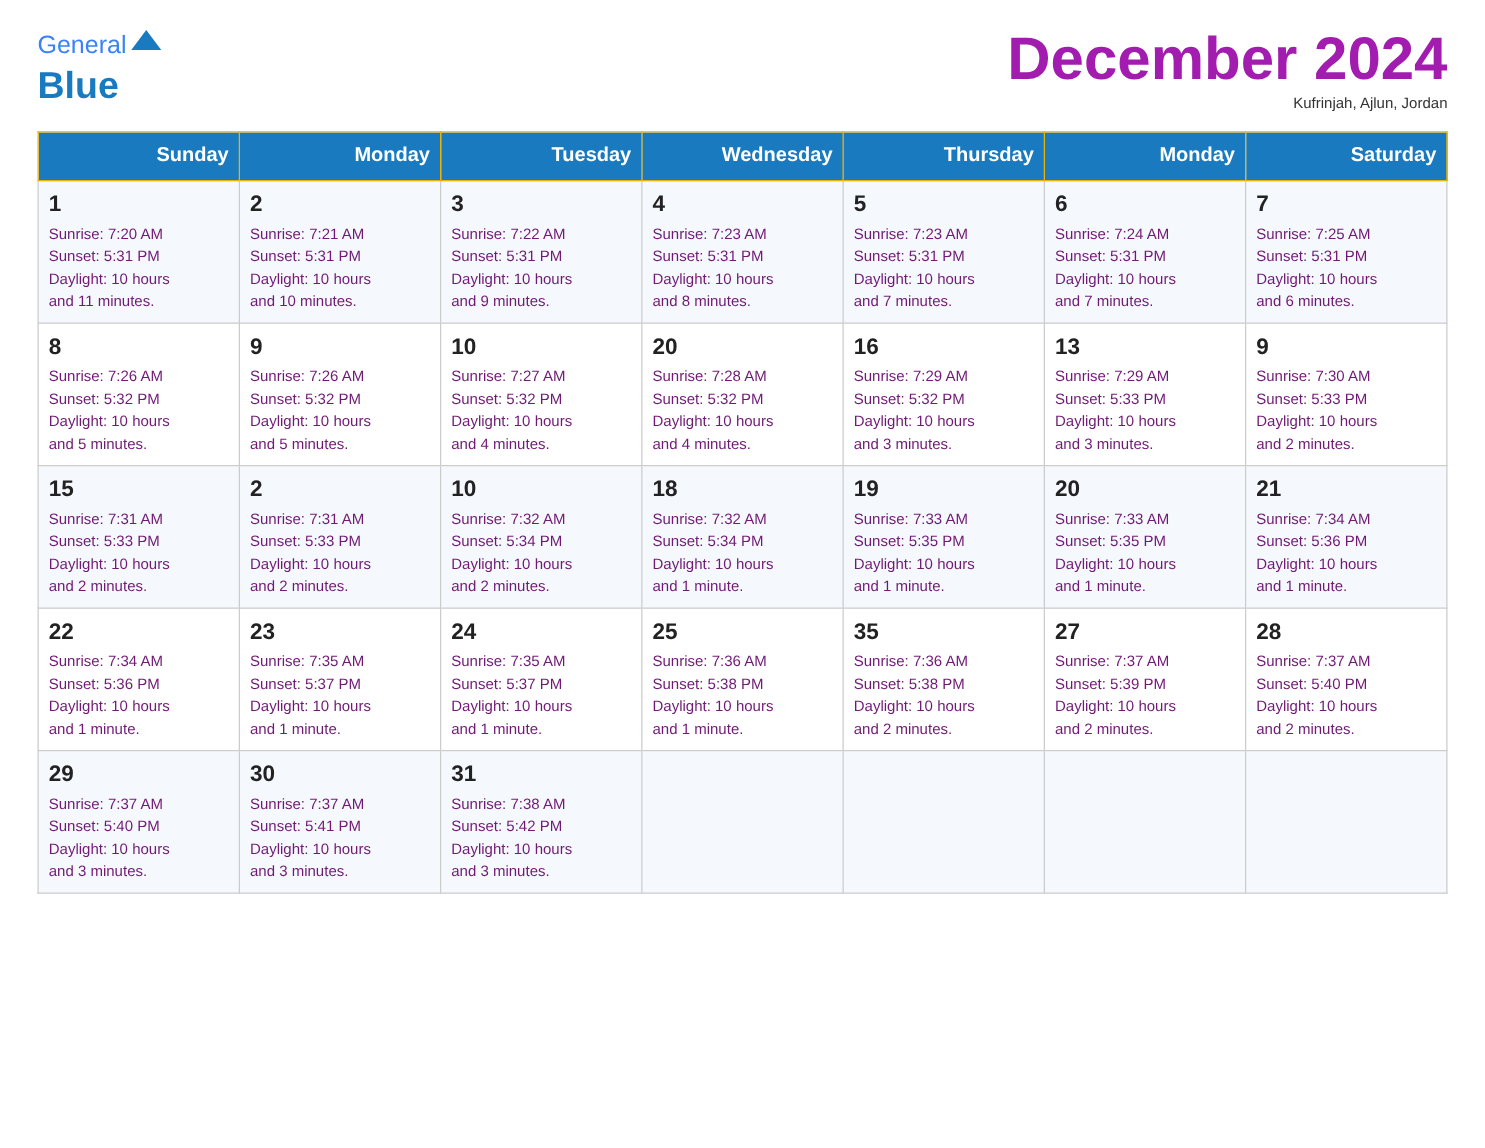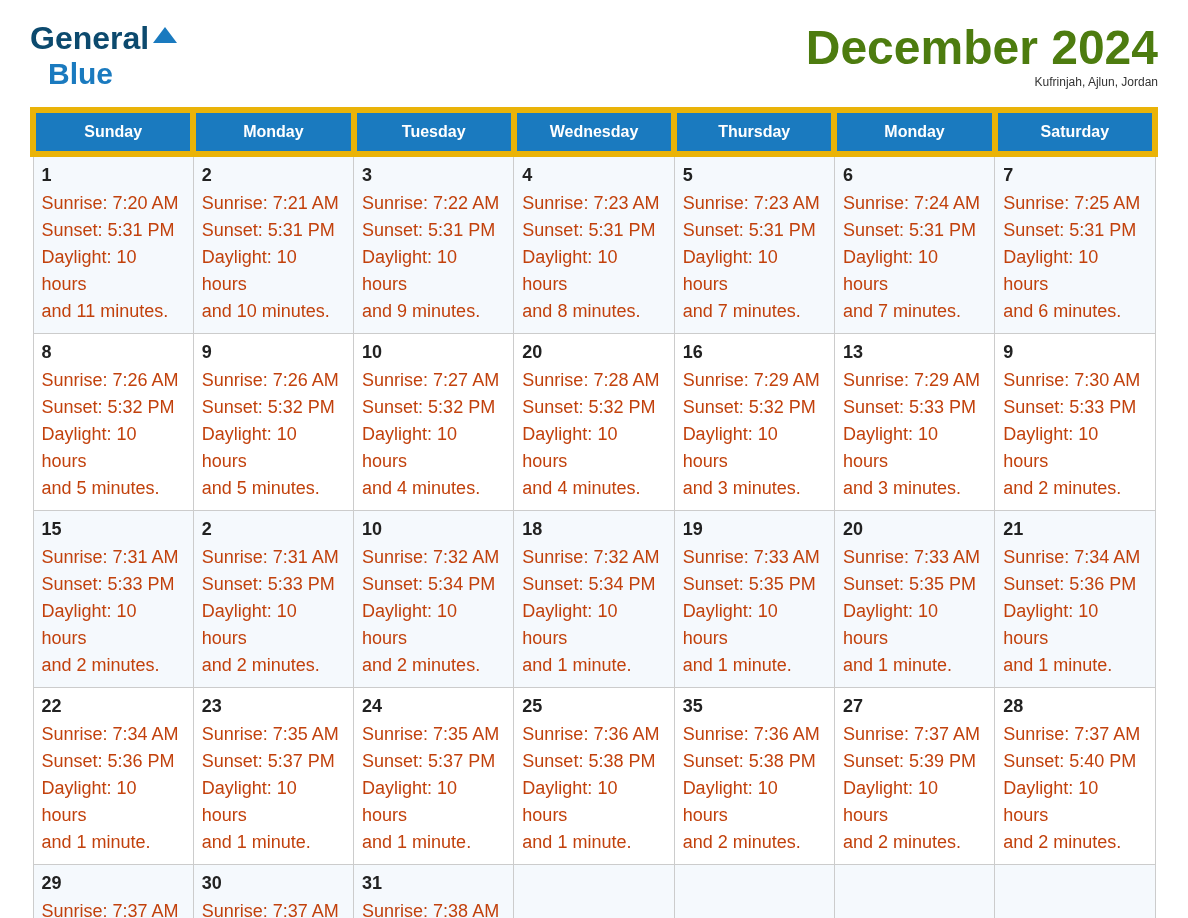--- a/index.html
+++ b/index.html
@@ -18,38 +18,38 @@
     }
     .logo {
       display: flex;
       flex-direction: column;
       align-items: flex-start;
     }
     .title-area { text-align: right; }
     .month-title {
       font-size: 48px;
       font-weight: bold;
-      color: #4d7c0f;
+      color: #a21caf;
     }
     .location {
       font-size: 12px;
       color: #333;
     }
     table {
       width: 100%;
       border-collapse: collapse;
     }
     thead tr th {
       background-color: #1a7abf;
       color: #fff;
       font-size: 16px;
       font-weight: bold;
       padding: 10px 8px;
-      text-align: center;
-      border: 6px solid #eab308;
+      text-align: right;
+      border: 1px solid #eab308;
     }
     tbody tr td {
       vertical-align: top;
       padding: 8px;
       font-size: 13px;
       color: #222;
       border: 1px solid #ccc;
       width: 14.28%;
       height: 110px;
     }
@@ -59,42 +59,42 @@
     tbody tr:nth-child(even) td {
       background-color: #ffffff;
     }
     .day-num {
       font-size: 18px;
       font-weight: bold;
       display: block;
       margin-bottom: 4px;
     }
     .day-info {
-      font-size: 18px;
+      font-size: 12px;
       line-height: 1.5;
-      color: #c2410c;
+      color: #701a75;
     }
     .logo-icon-wrap {
       display: flex;
       align-items: center;
     }
   </style>
 </head>
 <body>
 
 <div class="header-area">
   <div class="logo">
     <div class="logo-icon-wrap">
-      <span style="font-size:32px;font-weight:bold;color:#0c4a6e;">General</span>
+      <span style="font-size:20px;font-weight:normal;color:#3b82f6;">General</span>
       <svg width="32" height="32" viewBox="0 0 32 32">
         <polygon points="16,4 28,20 4,20" fill="#1a7abf"></polygon>
       </svg>
     </div>
     <div>
-      <span style="font-size:30px;font-weight:bold;color:#1a7abf;margin-left:18px;">Blue</span>
+      <span style="font-size:30px;font-weight:bold;color:#1a7abf;">Blue</span>
     </div>
   </div>
   <div class="title-area">
     <div class="month-title">December 2024</div>
     <div class="location">Kufrinjah, Ajlun, Jordan</div>
   </div>
 </div>
 
 <table>
   <thead>

